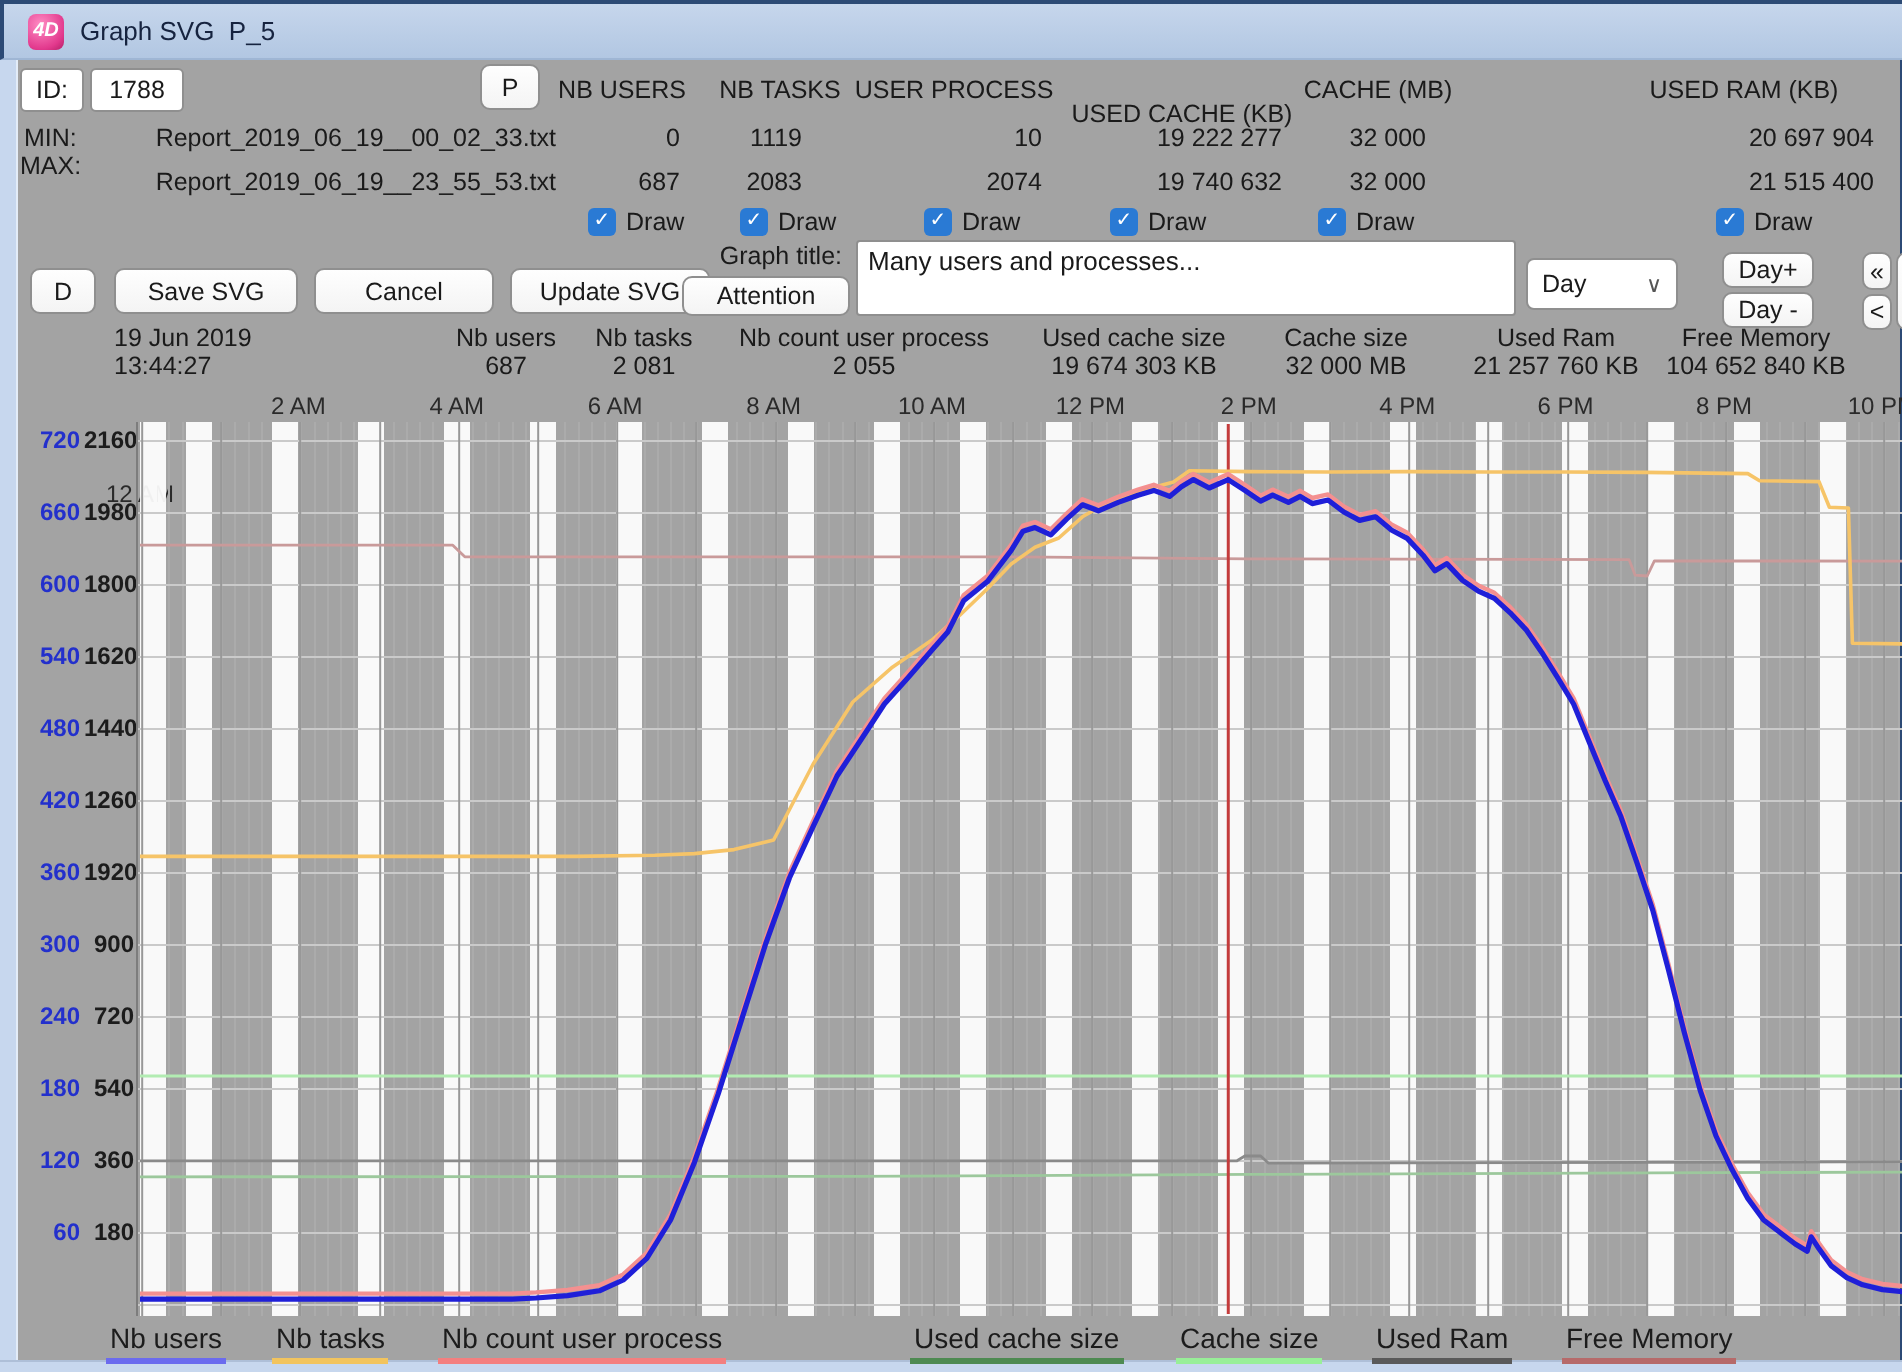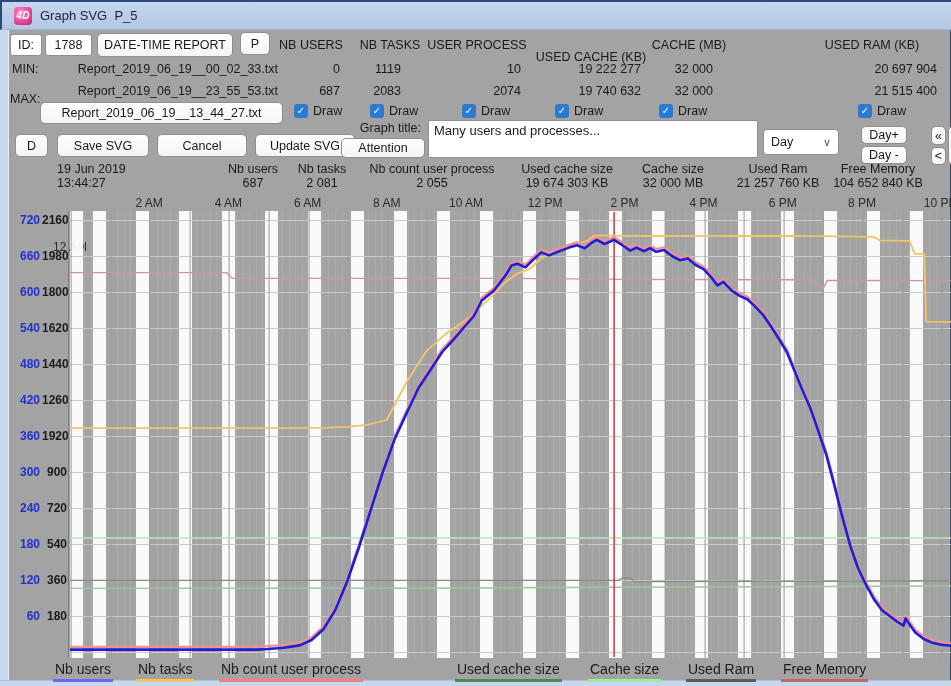--- a/index.html
+++ b/index.html
@@ -66,57 +66,51 @@
   </div>
   <div class="abs lstrip"></div>
   <div class="abs bstrip"></div>
 
   <div class="box" style="left:10px;top:34px;width:32px;height:22px;">
       <span>ID:</span>
     </div>
   <div class="box" style="left:45px;top:34px;width:47px;height:22px;">
       <span>1788</span>
     </div>
-  <div class="btn" style="left:97px;top:33px;width:136px;height:24px;">
-      <span>DATE-TIME REPORT</span>
-    </div>
   <div class="btn" style="left:240px;top:32px;width:30px;height:23px;">
       <span>P</span>
     </div>
   <div id="col-headers">
       <div class="colhead" style="left: 236px;">NB USERS</div>
       <div class="colhead" style="left: 315px;">NB TASKS</div>
       <div class="colhead" style="left: 402px;">USER PROCESS</div>
       <div class="colhead" style="left: 516px; margin-top: 12px;">USED CACHE (KB)</div>
       <div class="colhead" style="left: 614px;">CACHE (MB)</div>
       <div class="colhead" style="left: 797px;">USED RAM (KB)</div>
     </div>
 
   <div class="lbl" style="left:12px;top:62px;">MIN:</div>
   <div class="fname" style="top:62px;">Report_2019_06_19__00_02_33.txt</div>
-  <div class="lbl" style="left:10px;top:92px;">MAX:</div>
+  <div class="lbl" style="left:10px;top:76px;">MAX:</div>
   <div class="fname" style="top:84px;">Report_2019_06_19__23_55_53.txt</div>
   <div id="minmax-values">
       <div class="vcell" style="left: 220px; top: 62px;">0</div>
       <div class="vcell" style="left: 281px; top: 62px;">1119</div>
       <div class="vcell" style="left: 401px; top: 62px;">10</div>
       <div class="vcell" style="left: 521px; top: 62px;">19 222 277</div>
       <div class="vcell" style="left: 593px; top: 62px;">32 000</div>
       <div class="vcell" style="left: 817px; top: 62px;">20 697 904</div>
       <div class="vcell" style="left: 220px; top: 84px;">687</div>
       <div class="vcell" style="left: 281px; top: 84px;">2083</div>
       <div class="vcell" style="left: 401px; top: 84px;">2074</div>
       <div class="vcell" style="left: 521px; top: 84px;">19 740 632</div>
       <div class="vcell" style="left: 593px; top: 84px;">32 000</div>
       <div class="vcell" style="left: 817px; top: 84px;">21 515 400</div>
     </div>
 
-  <div class="btn" style="left:40px;top:102px;width:243px;height:22px;">
-      <span>Report_2019_06_19__13_44_27.txt</span>
-    </div>
   <div id="draw-checkboxes">
       <div class="cbwrap" style="left: 294px;">
         <div class="cb">✓</div>
         <div>Draw</div>
       </div>
       <div class="cbwrap" style="left: 370px;">
         <div class="cb">✓</div>
         <div>Draw</div>
       </div>
       <div class="cbwrap" style="left: 462px;">

